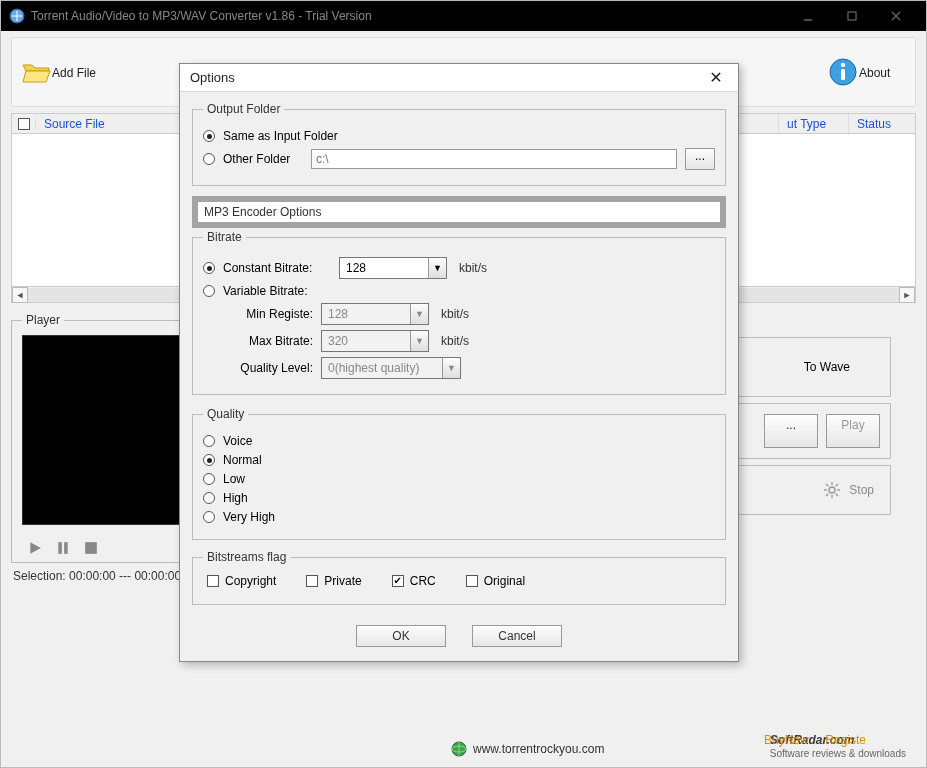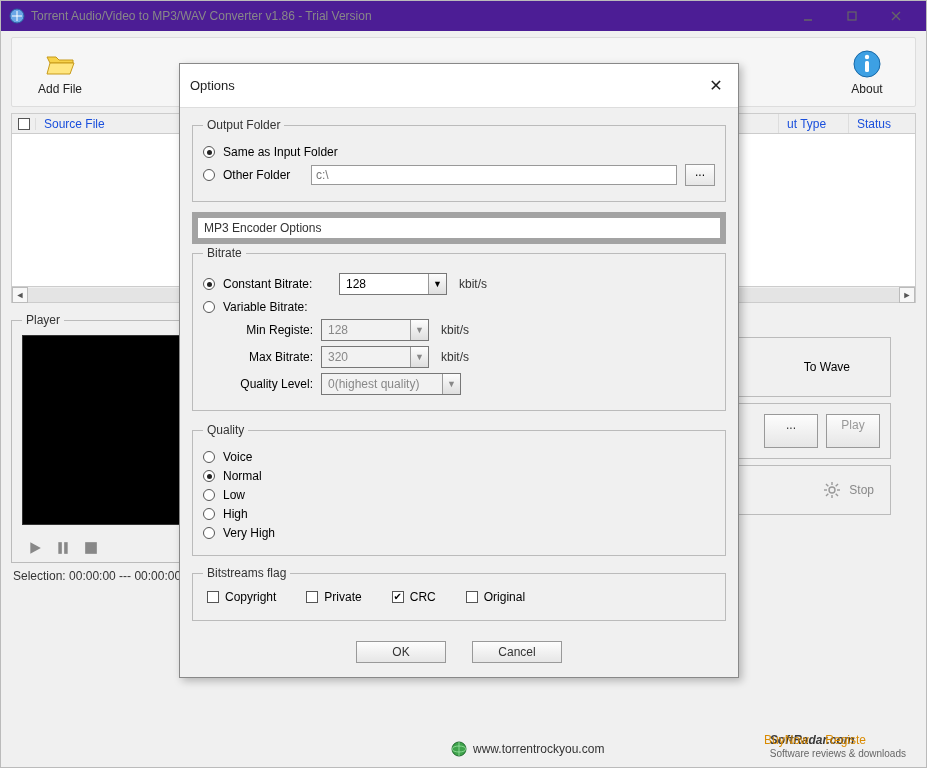--- a/index.html
+++ b/index.html
@@ -1,28 +1,28 @@
 <!DOCTYPE html>
 <html><head>
 <meta charset="utf-8">
 <style>
 * { box-sizing: border-box; font-family: "Tahoma", "Segoe UI", sans-serif; font-size: 12px; }
 body { margin: 0; background: #fff; width: 927px; height: 768px; position: relative; overflow: hidden; }
 
 
 .main-window { width: 927px; height: 768px; background: #f0f0f0; border: 1px solid #bbb; position: relative; }
-.titlebar { height: 30px; background: #4c1d95; display: flex; align-items: center; padding: 0 8px; color: #888; font-size: 13px; }
+.titlebar { height: 30px; background: #000000; display: flex; align-items: center; padding: 0 8px; color: #888; font-size: 13px; }
 .titlebar .app-icon { width: 16px; height: 16px; margin-right: 6px; display:inline-block; }
 .titlebar .title { flex: 1; }
 .titlebar .winbtn { width: 44px; height: 28px; display:flex; align-items:center; justify-content:center; color:#666; }
 .titlebar .winbtn svg { width: 12px; height: 12px; }
 
 
 .toolbar { margin: 6px 10px; background:#f6f6f6; border:1px solid #ddd; border-radius:2px; height:70px; display:flex; align-items:center; padding:4px 8px; gap: 80px; }
-.toolbtn { display:flex; flex-direction:column; align-items:center; width:80px; }
+.toolbtn { display:flex; align-items:center; width:80px; }
 .toolbtn .ticon { width:32px; height:32px; }
 .toolbtn .tlabel { margin-top:2px; color:#222; }
 
 
 .filelist-wrap { margin: 4px 10px; border:1px solid #ccc; background:#fff; height:190px; position:relative; }
 .filelist-head { background:#efefef; border-bottom:1px solid #ccc; height:20px; display:flex; align-items:center; }
 .filelist-head .col { color:#1a4fdc; padding:0 8px; border-right:1px solid #ddd; height:100%; display:flex; align-items:center; }
 .filelist-head .ck { width:24px; border-right:1px solid #ddd; display:flex; align-items:center; justify-content:center;}
 .hscroll { position:absolute; bottom:0; left:0; right:0; height:16px; background:#efefef; border-top:1px solid #ccc; display:flex; align-items:center; }
 .hscroll .arrow { width:16px; height:16px; border:1px solid #bbb; background:#f7f7f7; display:flex; align-items:center; justify-content:center; font-size:9px; color:#555;}
@@ -47,21 +47,21 @@
 .stop-panel .gear{ width:18px; height:18px; color:#888;}
 .footer { position:absolute; bottom:10px; left:0; width:100%; display:flex; align-items:center; }
 .footer .globe{ width:16px; height:16px; margin-left:450px; margin-right:6px;}
 .footer .url{ color:#333;}
 .softradar{ position:absolute; right:20px; bottom:8px; font-size:22px; font-weight:bold; color:#3a3a3a; font-style:italic;}
 .softradar small{ display:block; font-size:10px; font-weight:normal; font-style:normal; color:#666; margin-top:-2px;}
 .buy-reg{ position:absolute; right:60px; bottom:20px; font-size:12px; color:#d98a00; }
 
 
 .dialog { position:absolute; left:178px; top:62px; width:560px; background:#f0f0f0; border:1px solid #888; box-shadow: 3px 3px 8px rgba(0,0,0,.25); }
-.dialog .dlg-title { height:44px; display:flex; align-items:center; padding:0 10px; background:#fff; border-bottom:1px solid #ddd;}
+.dialog .dlg-title { height:28px; display:flex; align-items:center; padding:0 10px; background:#fff; border-bottom:1px solid #ddd;}
 .dialog .dlg-title .t { flex:1; color:#222; font-size:13px;}
 .dialog .dlg-title .x { width:24px; text-align:center; font-size:16px; color:#222;}
 .dialog fieldset{ margin:10px 12px; }
 .row { display:flex; align-items:center; gap:8px; margin:5px 0;}
 .radio { width:12px; height:12px; border:1px solid #555; border-radius:50%; display:inline-flex; align-items:center; justify-content:center; background:#fff;}
 .radio.sel::after{ content:""; width:5px; height:5px; background:#222; border-radius:50%;}
 .tbox { border:1px solid #999; background:#fff; padding:2px 4px; height:20px; color:#777;}
 .tbox.wide{ flex:1; }
 .browse-btn{ border:1px solid #999; background:linear-gradient(#fdfdfd,#e6e6e6); width:30px; height:22px; text-align:center;}
 .section-label{ background:#fff; border:6px solid #a3a3a3; margin:8px 12px 2px; padding:3px 6px; color:#333;}

